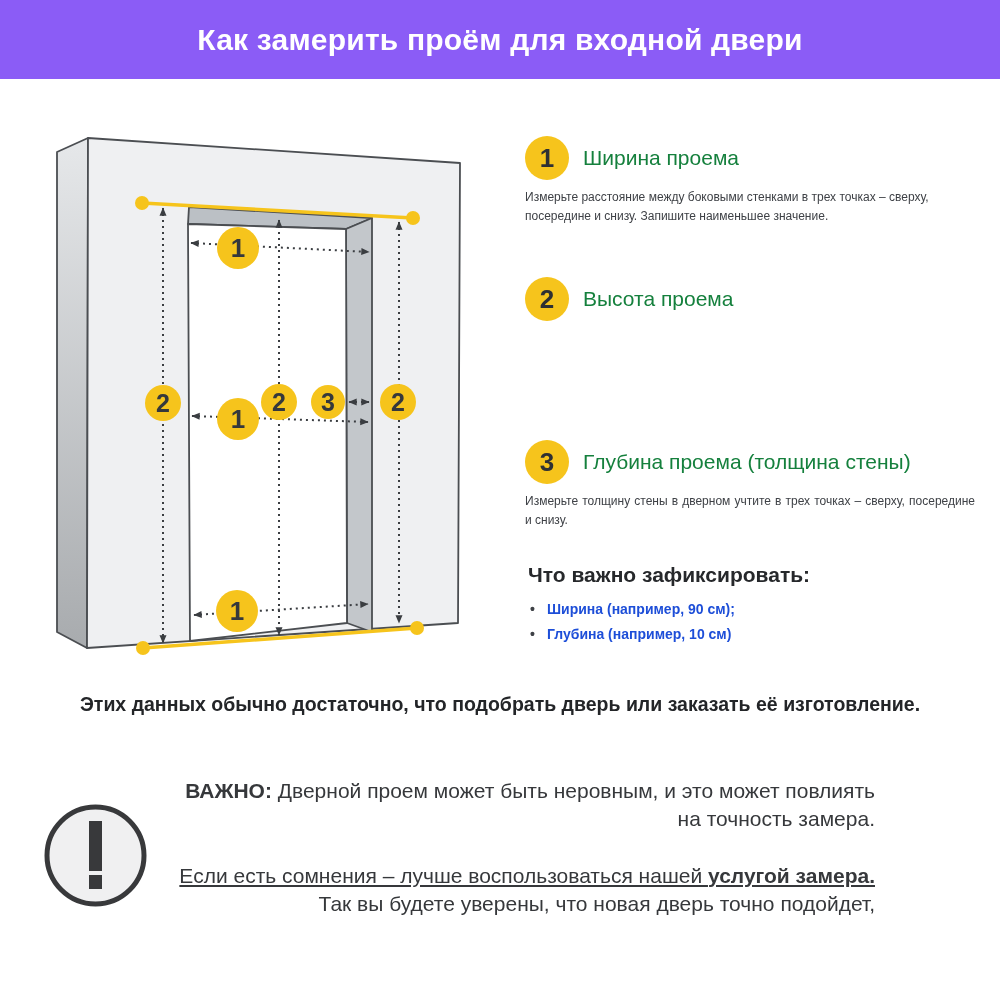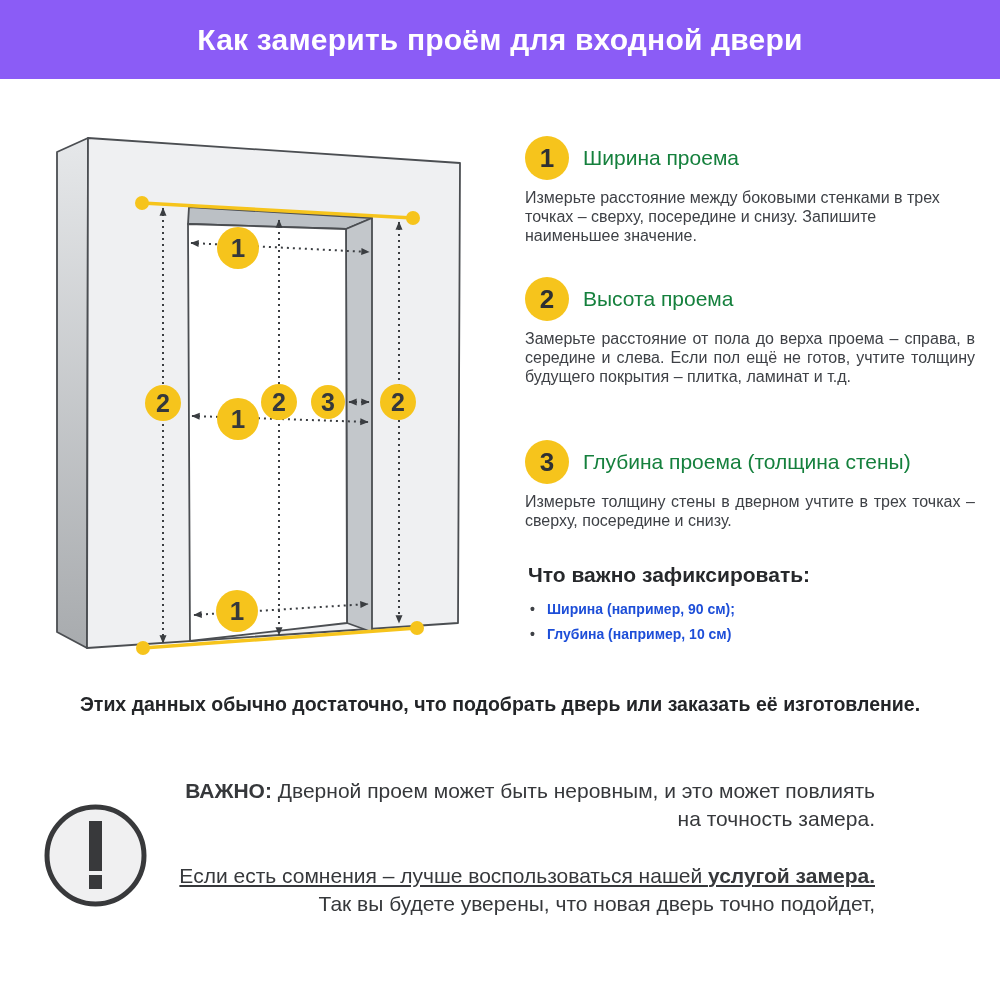--- a/index.html
+++ b/index.html
@@ -45,21 +45,21 @@
     display: flex; align-items: center; justify-content: center;
     flex: 0 0 44px;
   }
   .sec-title {
     font-size: 21px;
     font-weight: 400;
     color: #15803d;
   }
   .sec-body {
     margin-top: 8px;
-    font-size: 16px;
+    font-size: 12px;
     line-height: 19px;
     color: #3e4146;
   }
   .just { text-align: justify; }
   
   .checklist { position: absolute; left: 528px; top: 563px; width: 450px; }
   .checklist-title { font-size: 21px; font-weight: 700; color: #26282b; }
   .checklist ul { list-style: none; margin-top: 10px; }
   .checklist li {
     position: relative;
@@ -181,21 +181,20 @@
       <div class="sec-title">Ширина проема</div>
     </div>
     <div class="sec-body">Измерьте расстояние между боковыми стенками в трех точках – сверху, посередине и снизу. Запишите наименьшее значение.</div>
   </div>
 
   <div class="section sec2">
     <div class="sec-head">
       <div class="num-badge">2</div>
       <div class="sec-title">Высота проема</div>
     </div>
-    <div class="sec-body just">Замерьте расстояние от пола до верха проема – справа, в середине и слева. Если пол ещё не готов, учтите толщину будущего покрытия – плитка, ламинат и т.д.</div>
   </div>
 
   <div class="section sec3">
     <div class="sec-head">
       <div class="num-badge">3</div>
       <div class="sec-title">Глубина проема (толщина стены)</div>
     </div>
     <div class="sec-body just">Измерьте толщину стены в дверном учтите в трех точках – сверху, посередине и снизу.</div>
   </div>
 

